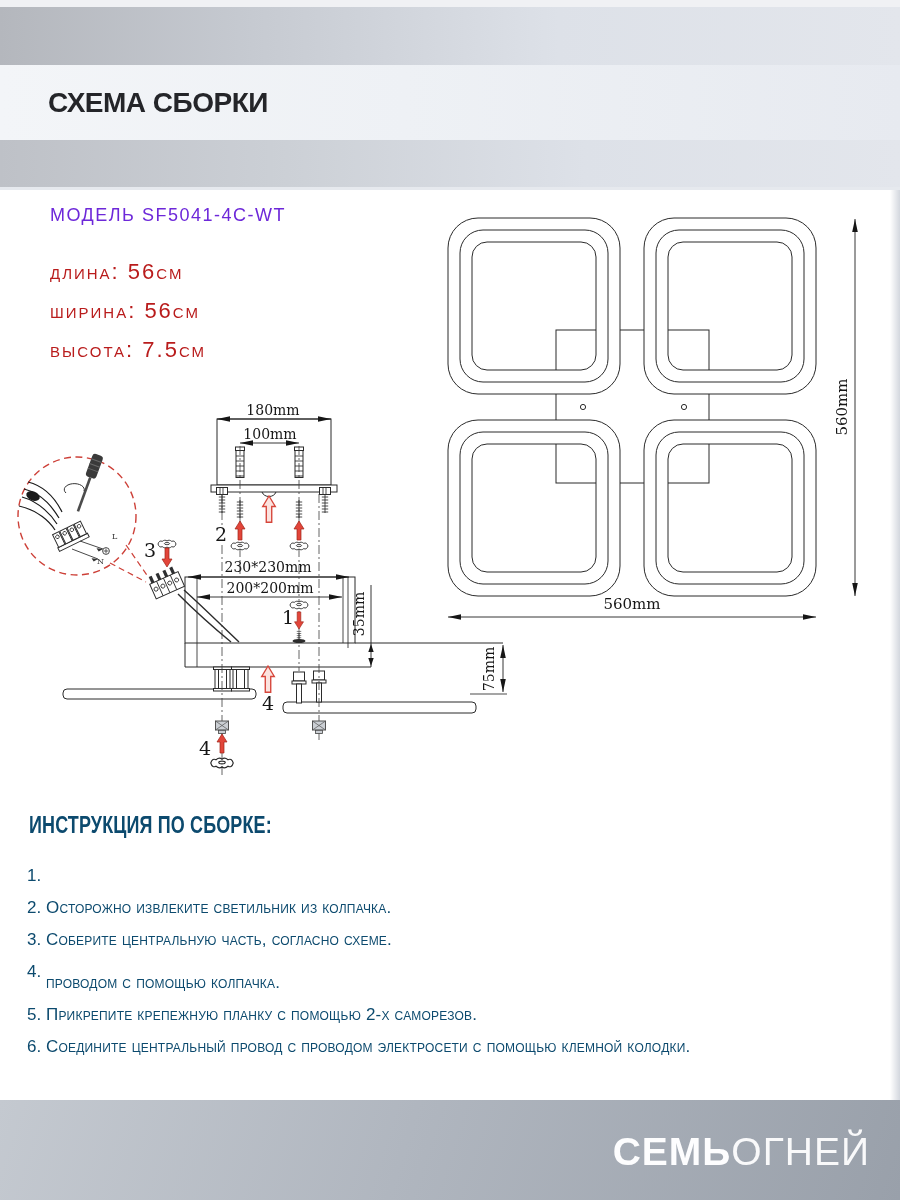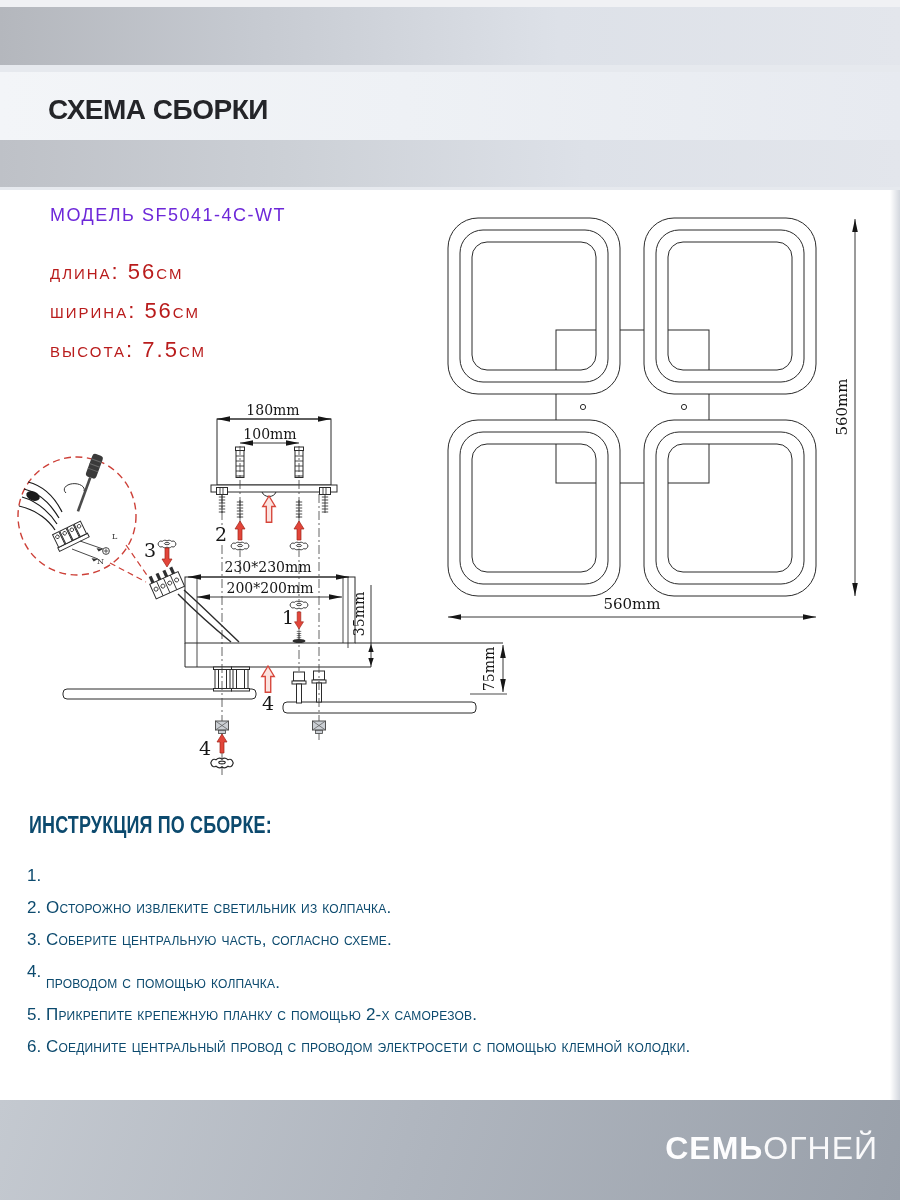--- a/index.html
+++ b/index.html
@@ -2,21 +2,21 @@
 <html><head>
 <meta charset="utf-8">
 <style>
   html,body{margin:0;padding:0;background:#fff;}
   .page{position:relative;width:900px;height:1200px;background:#fff;overflow:hidden;
         font-family:"Liberation Sans",sans-serif;color:#1b1c1e;}
   
   .header{position:absolute;top:0;left:0;width:900px;height:190px;background:#e6e9ee;}
   .band-top{position:absolute;top:7px;left:0;width:100%;height:58px;
     background:linear-gradient(to right,#b4b7bd 0%,#c6cad1 28%,#dde1e8 62%,#e3e6ec 100%);}
-  .band-mid{position:absolute;top:72px;left:0;width:100%;height:75px;
+  .band-mid{position:absolute;top:65px;left:0;width:100%;height:75px;
     background:linear-gradient(to right,#f3f5f8 0%,#eef1f5 45%,#e7eaf0 100%);}
   .band-bottom{position:absolute;top:140px;left:0;width:100%;height:47px;
     background:linear-gradient(to right,#bec1c7 0%,#cbcfd5 30%,#dde1e8 65%,#e3e6ec 100%);}
   .page-title{margin:0;padding-left:48px;line-height:75px;font-size:28px;font-weight:bold;
     letter-spacing:-0.5px;color:#242529;}
   .header-strip{position:absolute;top:0;left:0;width:100%;height:7px;background:#f0f1f4;}
   
   .model{position:absolute;top:205px;left:50px;}
   .model-title{font-size:18px;letter-spacing:1.5px;color:#6d28d9;margin-bottom:26px;}
   .model-line{font-size:22px;line-height:39px;font-variant:small-caps;letter-spacing:2px;color:#b91c1c;}
@@ -41,21 +41,21 @@
   .ins-heading{margin:0 0 0 2px;font-size:23px;font-weight:bold;letter-spacing:0.2px;
     transform:scaleX(0.78);transform-origin:0 50%;white-space:nowrap;}
   .ins-list{margin:27px 0 0 0;padding:0;list-style:none;}
   .ins-item{display:flex;margin-bottom:13px;font-size:17px;line-height:19px;}
   .ins-item .num{flex:none;width:19px;}
   .ins-item .txt{font-variant:small-caps;letter-spacing:0.2px;}
   .ins-item .txt .l2{margin-top:11px;text-align:center;}
   
   .footer{position:absolute;top:1100px;left:0;width:900px;height:100px;
     background:linear-gradient(108deg,#c4c9d0 0%,#b0b6bf 45%,#99a0aa 100%);}
-  .brand{position:absolute;right:22px;top:30px;font-size:32px;letter-spacing:1px;color:#fdfdfe;}
+  .brand{position:absolute;right:30px;top:30px;font-size:39px;letter-spacing:1px;color:#fdfdfe;}
   .brand .b{font-weight:bold;}
   .brand .l{font-weight:normal;opacity:0.96;}
   .right-edge{position:absolute;top:190px;right:0;width:10px;height:910px;
     background:linear-gradient(to right,rgba(205,209,216,0),#d3d7de);}
 </style>
 </head>
 <body>
 
 <div class="page">
 

